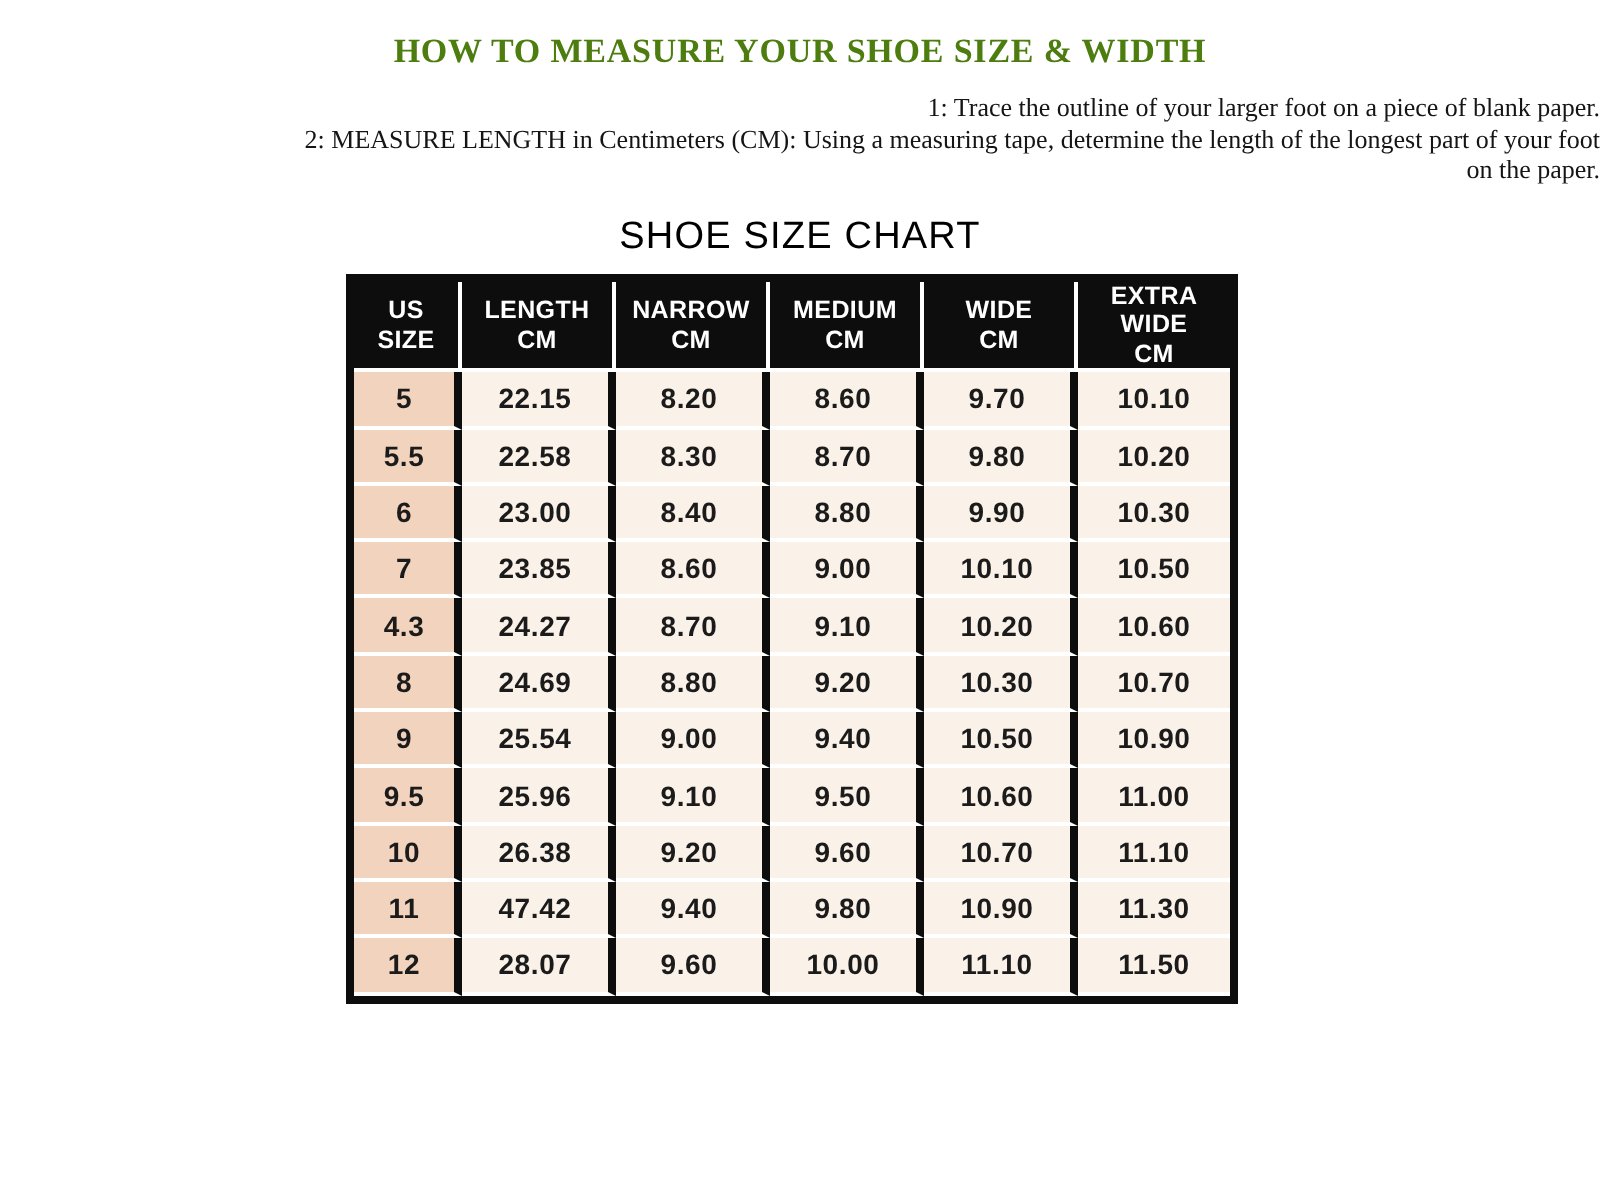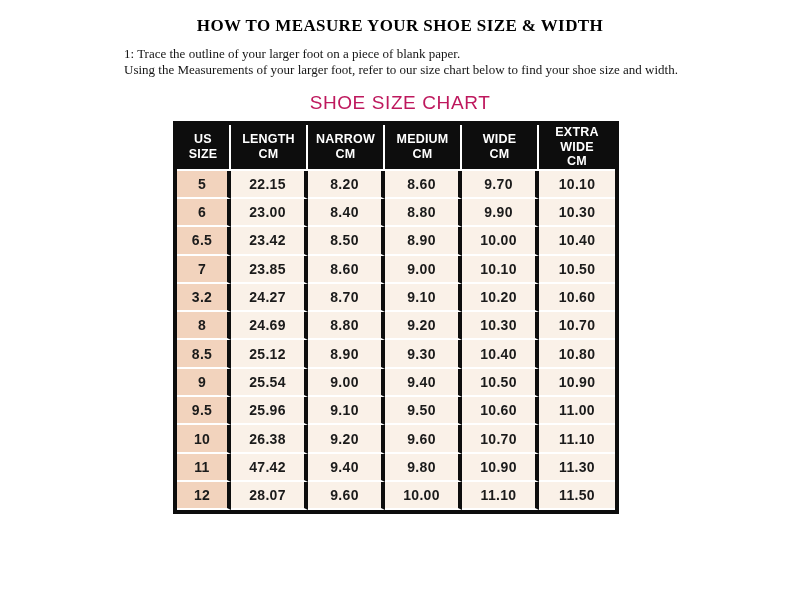--- a/index.html
+++ b/index.html
@@ -12,37 +12,38 @@
     font-family: "Liberation Serif", serif;
     color: #1a1a1a;
   }
   .doc-title {
     margin: 16px 0 0 0;
     text-align: center;
     font-family: "Liberation Serif", serif;
     font-weight: 700;
     font-size: 17px;
     letter-spacing: 0.4px;
-    color: #000000;
+    color: #4d7c0f;
   }
   .instructions {
     margin: 10px 0 0 124px;
     font-size: 13px;
     line-height: 15.6px;
     color: #151515;
+    text-align: right;
   }
   .instructions .line { white-space: nowrap; }
   .chart-heading {
     margin: 15px 0 0 0;
     text-align: center;
     font-family: "Liberation Sans", sans-serif;
     font-weight: 500;
     font-size: 19px;
     letter-spacing: 0.6px;
-    color: #be185d;
+    color: #000000;
   }
   .table-wrap { margin: 7px 0 0 173px; }
   table.size-table {
     table-layout: fixed;
     width: 446px;
     border-collapse: separate;
     border-spacing: 0;
     box-sizing: border-box;
     border: 4px solid var(--line-black, #0d0d0d);
     background: var(--line-black, #0d0d0d);
@@ -82,21 +83,22 @@
 </style>
 </head>
 <body>
 
 <main>
 
   <h1 class="doc-title">HOW TO MEASURE YOUR SHOE SIZE &amp; WIDTH</h1>
 
   <div class="instructions">
     <div class="line">1: Trace the outline of your larger foot on a piece of blank paper.</div>
-    <div class="line">Using the Measurements of your larger foot, refer to our size chart below to find your shoe size and width.</div>
+    <div class="line">2: MEASURE LENGTH in Centimeters (CM): Using a measuring tape, determine the length of the longest part of your foot</div>
+    <div class="line">on the paper.</div>
   </div>
 
   <h2 class="chart-heading">SHOE SIZE CHART</h2>
 
   <div class="table-wrap">
     <table class="size-table">
       <colgroup>
         <col style="width:54px">
         <col style="width:77px">
         <col style="width:77px">
@@ -123,68 +125,60 @@
       <tbody>
           <tr>
             <td class="size-col">5</td>
             <td>22.15</td>
             <td>8.20</td>
             <td>8.60</td>
             <td>9.70</td>
             <td>10.10</td>
           </tr>
           <tr>
+            <td class="size-col">5.5</td>
+            <td>22.58</td>
+            <td>8.30</td>
+            <td>8.70</td>
+            <td>9.80</td>
+            <td>10.20</td>
+          </tr>
+          <tr>
             <td class="size-col">6</td>
             <td>23.00</td>
             <td>8.40</td>
             <td>8.80</td>
             <td>9.90</td>
             <td>10.30</td>
           </tr>
           <tr>
-            <td class="size-col">6.5</td>
-            <td>23.42</td>
-            <td>8.50</td>
-            <td>8.90</td>
-            <td>10.00</td>
-            <td>10.40</td>
-          </tr>
-          <tr>
             <td class="size-col">7</td>
             <td>23.85</td>
             <td>8.60</td>
             <td>9.00</td>
             <td>10.10</td>
             <td>10.50</td>
           </tr>
           <tr>
-            <td class="size-col">3.2</td>
+            <td class="size-col">4.3</td>
             <td>24.27</td>
             <td>8.70</td>
             <td>9.10</td>
             <td>10.20</td>
             <td>10.60</td>
           </tr>
           <tr>
             <td class="size-col">8</td>
             <td>24.69</td>
             <td>8.80</td>
             <td>9.20</td>
             <td>10.30</td>
             <td>10.70</td>
           </tr>
           <tr>
-            <td class="size-col">8.5</td>
-            <td>25.12</td>
-            <td>8.90</td>
-            <td>9.30</td>
-            <td>10.40</td>
-            <td>10.80</td>
-          </tr>
-          <tr>
             <td class="size-col">9</td>
             <td>25.54</td>
             <td>9.00</td>
             <td>9.40</td>
             <td>10.50</td>
             <td>10.90</td>
           </tr>
           <tr>
             <td class="size-col">9.5</td>
             <td>25.96</td>

